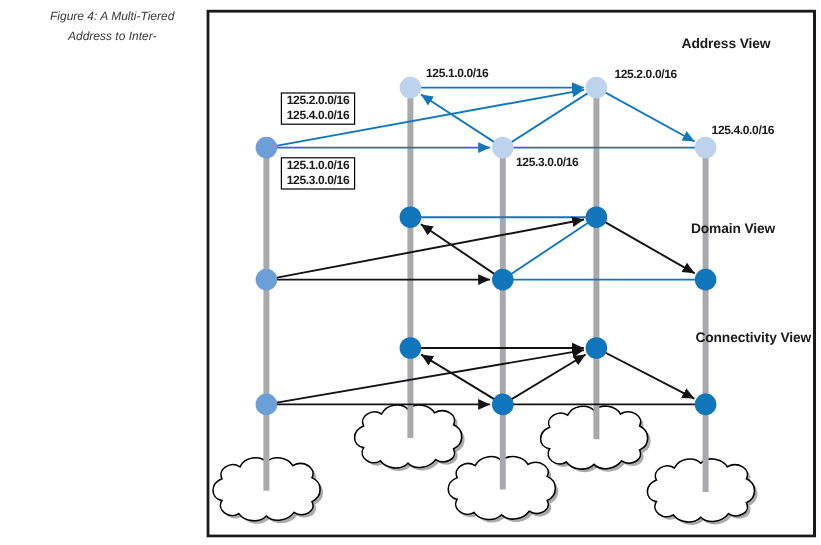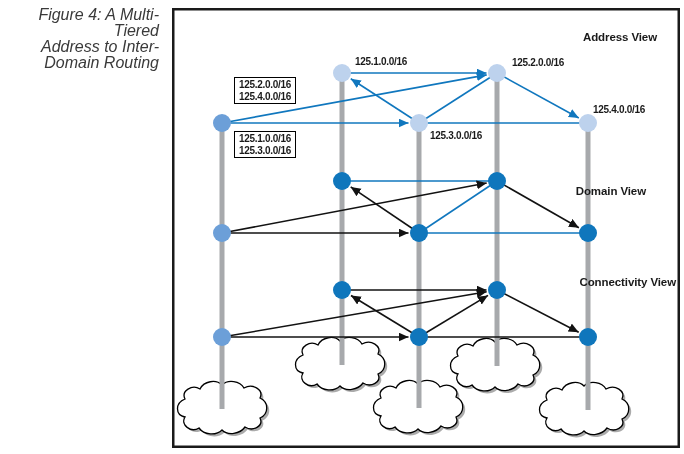--- a/index.html
+++ b/index.html
@@ -1,38 +1,37 @@
 <!DOCTYPE html>
 <html><head>
 <meta charset="utf-8">
 <style>
   html,body{margin:0;padding:0;background:#ffffff;}
   body{width:684px;height:454px;font-family:"Liberation Sans","DejaVu Sans",sans-serif;}
   .stage{position:relative;width:684px;height:454px;overflow:hidden;background:#fff;}
-  .caption{position:absolute;left:8px;top:7px;width:151px;text-align:right;
-           font-style:italic;font-size:16px;line-height:16px;color:#3a3a3a;}
+  .caption{position:absolute;left:18px;top:7px;width:151px;text-align:center;
+           font-style:italic;font-size:10px;line-height:16px;color:#3a3a3a;}
   .frame{position:absolute;left:172px;top:8px;width:508px;height:440px;}
   .frame svg{position:absolute;left:0;top:0;}
   .view-label{position:absolute;font-weight:700;font-size:11.5px;color:#1a1a1a;
               letter-spacing:-0.1px;white-space:nowrap;}
   .ip-label{position:absolute;font-weight:700;font-size:10px;color:#1a1a1a;
             letter-spacing:-0.3px;white-space:nowrap;}
   .route-box{position:absolute;border:1.5px solid #000;background:#fff;padding:1px 4px;
              font-weight:700;font-size:10px;line-height:11.5px;letter-spacing:-0.3px;
              color:#1a1a1a;white-space:nowrap;}
 </style>
 </head>
 <body>
 
 <div class="stage">
 
   <div class="caption">
     <div>Figure 4: A Multi-Tiered</div>
     <div>Address to Inter-</div>
-    <div>Domain Routing</div>
   </div>
 
   <div class="frame" id="frame">
     <svg id="dsvg" width="508" height="440" viewBox="0 0 508 440">
         <defs>
           <marker id="m-blue" markerUnits="userSpaceOnUse" markerWidth="12" markerHeight="10" refX="10" refY="4.5" orient="auto">
             <path d="M0,0 L10,4.5 L0,9 Z" fill="#1077BE"></path>
           </marker>
           <marker id="m-black" markerUnits="userSpaceOnUse" markerWidth="12" markerHeight="10" refX="10" refY="4.5" orient="auto">
             <path d="M0,0 L10,4.5 L0,9 Z" fill="#121212"></path>
@@ -85,21 +84,21 @@
         <circle cx="247" cy="225" r="9" fill="#0F76BC"></circle>
         <circle cx="325" cy="173" r="9" fill="#0F76BC"></circle>
         <circle cx="416" cy="225" r="9" fill="#0F76BC"></circle>
         <circle cx="50" cy="329" r="9" fill="#6C9FD8"></circle>
         <circle cx="170" cy="282" r="9" fill="#0F76BC"></circle>
         <circle cx="247" cy="329" r="9" fill="#0F76BC"></circle>
         <circle cx="325" cy="282" r="9" fill="#0F76BC"></circle>
         <circle cx="416" cy="329" r="9" fill="#0F76BC"></circle>
       </svg>
 
-  <div class="view-label" style="right: 23px; top: 23px;">Address View</div>
+  <div class="view-label" style="right: 38px; top: 23px;">Address View</div>
       <div class="view-label" style="right: 34px; top: 177px;">Domain View</div>
       <div class="view-label" style="right: 4px; top: 268px;">Connectivity View</div>
       <div class="ip-label" style="left: 183px; top: 48px;">125.1.0.0/16</div>
       <div class="ip-label" style="left: 340px; top: 49px;">125.2.0.0/16</div>
       <div class="ip-label" style="left: 421px; top: 96px;">125.4.0.0/16</div>
       <div class="ip-label" style="left: 258px; top: 122px;">125.3.0.0/16</div>
       <div class="route-box" style="left: 62px; top: 69px;">
         <div>125.2.0.0/16</div>
         <div>125.4.0.0/16</div>
       </div>

